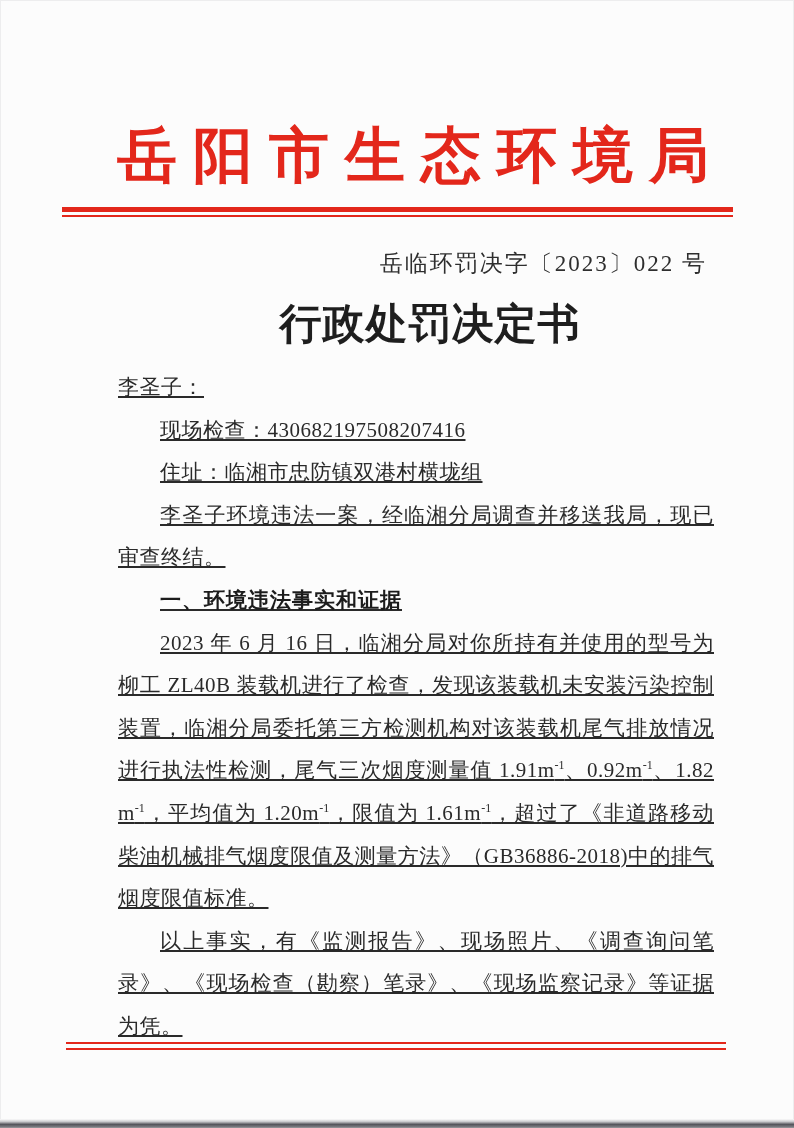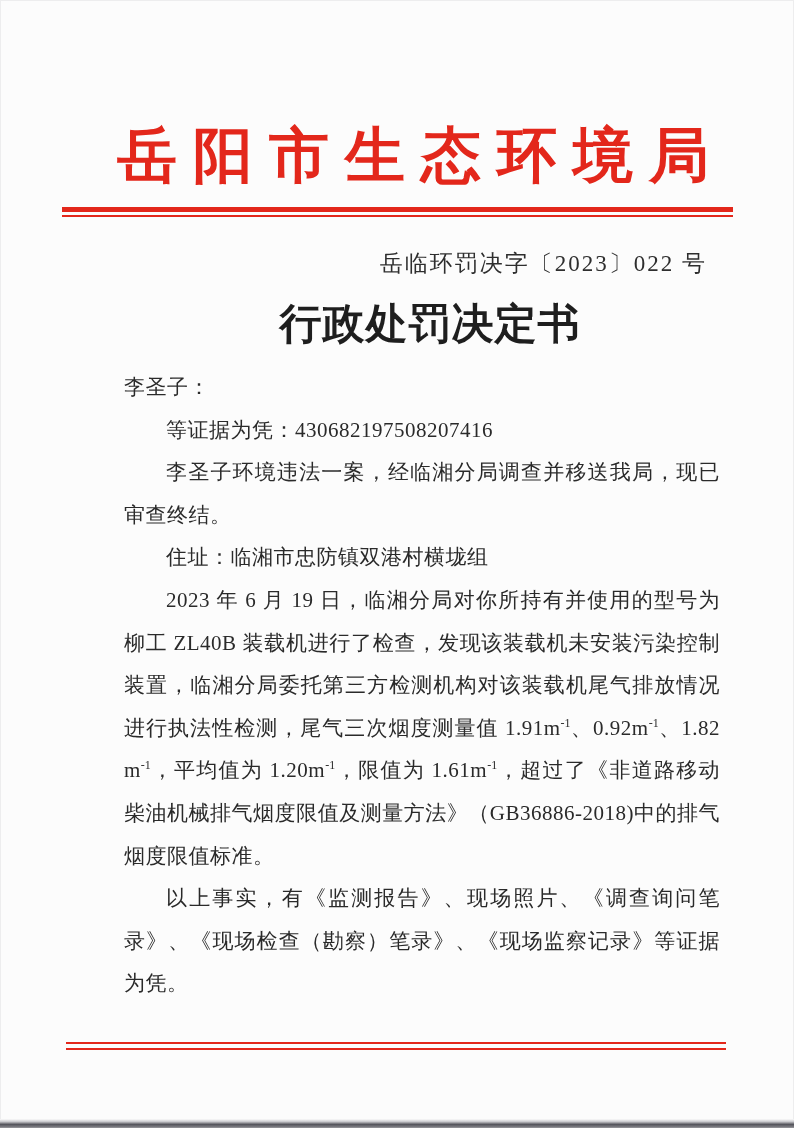--- a/index.html
+++ b/index.html
@@ -73,29 +73,30 @@
     text-align: center;
     font-size: 42px;
     font-weight: bold;
     letter-spacing: 1px;
     color: #1e1e1e;
   }
   
   .doc-body {
     position: absolute;
     top: 366px;
-    left: 124px;
+    left: 118px;
     width: 596px;
     font-size: 21px;
     line-height: 42.6px;
     letter-spacing: 0.5px;
     text-align: justify;
     text-justify: inter-character;
     word-break: break-all;
     color: #2a2a2a;
+    text-decoration: underline;
   }
   .doc-body p {
     margin: 0;
   }
   .doc-body p.indent {
     text-indent: 42px;
   }
   .doc-body p.heading {
     font-family: "Liberation Sans", "DejaVu Sans", sans-serif;
     font-weight: bold;
@@ -142,24 +143,25 @@
     <div class="thick"></div>
     <div class="thin"></div>
   </div>
 
   <div class="doc-number">岳临环罚决字〔2023〕022 号</div>
 
   <h1 class="doc-title">行政处罚决定书</h1>
 
   <div class="doc-body">
       <p><span>李圣子：</span></p>
-      <p class="indent"><span>等证据为凭：430682197508207416</span></p>
+      <p class="indent"><span>现场检查：430682197508207416</span></p>
+      <p class="indent"><span>住址：临湘市忠防镇双港村横垅组</span></p>
       <p class="indent"><span>李圣子环境违法一案，经临湘分局调查并移送我局，现已审查终结。</span></p>
-      <p class="indent"><span>住址：临湘市忠防镇双港村横垅组</span></p>
-      <p class="indent"><span>2023 年 6 月 19 日，临湘分局对你所持有并使用的型号为柳工 ZL40B 装载机进行了检查，发现该装载机未安装污染控制装置，临湘分局委托第三方检测机构对该装载机尾气排放情况进行执法性检测，尾气三次烟度测量值 1.91m</span><sup>-1</sup><span>、0.92m</span><sup>-1</sup><span>、1.82m</span><sup>-1</sup><span>，平均值为 1.20m</span><sup>-1</sup><span>，限值为 1.61m</span><sup>-1</sup><span>，超过了《非道路移动柴油机械排气烟度限值及测量方法》（GB36886-2018)中的排气烟度限值标准。</span></p>
+      <p class="indent heading"><span>一、环境违法事实和证据</span></p>
+      <p class="indent"><span>2023 年 6 月 16 日，临湘分局对你所持有并使用的型号为柳工 ZL40B 装载机进行了检查，发现该装载机未安装污染控制装置，临湘分局委托第三方检测机构对该装载机尾气排放情况进行执法性检测，尾气三次烟度测量值 1.91m</span><sup>-1</sup><span>、0.92m</span><sup>-1</sup><span>、1.82m</span><sup>-1</sup><span>，平均值为 1.20m</span><sup>-1</sup><span>，限值为 1.61m</span><sup>-1</sup><span>，超过了《非道路移动柴油机械排气烟度限值及测量方法》（GB36886-2018)中的排气烟度限值标准。</span></p>
       <p class="indent"><span>以上事实，有《监测报告》、现场照片、《调查询问笔录》、《现场检查（勘察）笔录》、《现场监察记录》等证据为凭。</span></p>
     </div>
 
   <div class="bottom-rule">
     <div class="thin"></div>
     <div class="thin"></div>
   </div>
 
   <div class="scan-edge"></div>
 

